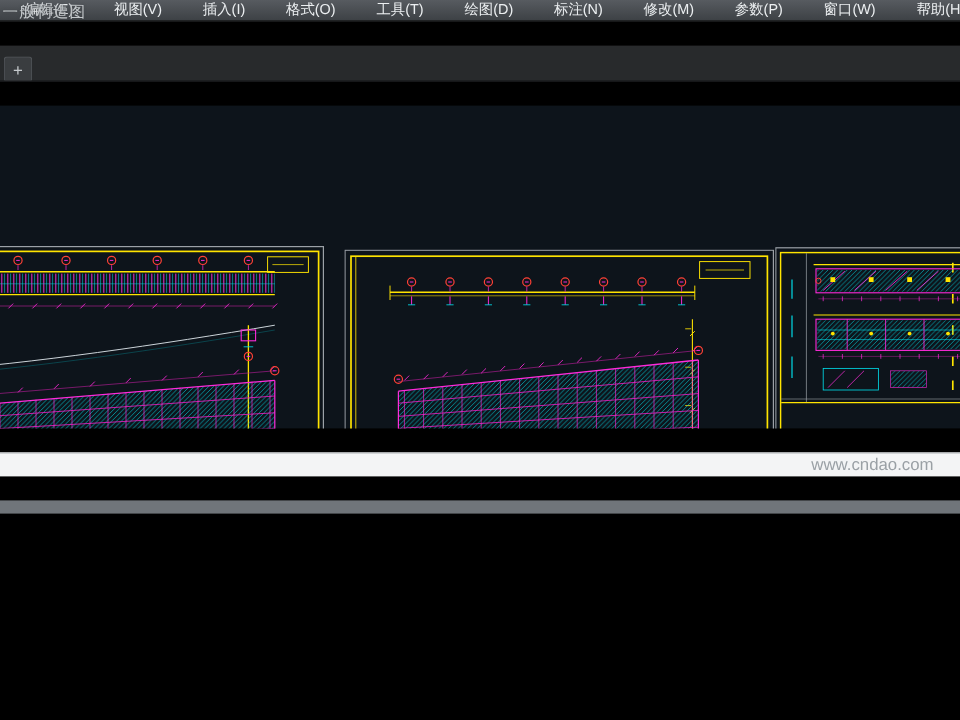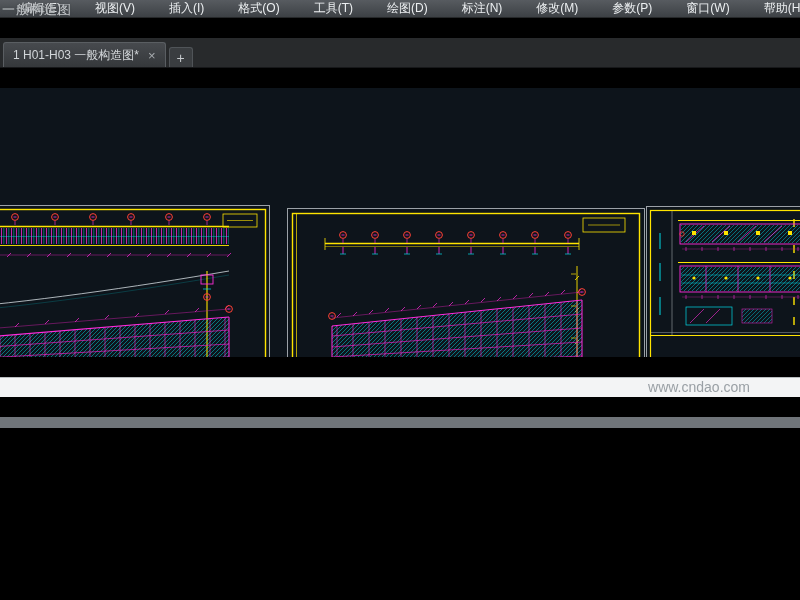--- a/index.html
+++ b/index.html
@@ -58,21 +58,21 @@
   }
   .drawing{position:absolute;}
   .drawing svg{display:block;}
 
   
   .cmdstrip{
     height:20px;flex:0 0 20px;background:#f3f4f5;
     border-top:1px solid #b9bdc0;box-sizing:border-box;position:relative;
   }
   .watermark-br{
-    position:absolute;right:50px;top:1px;
+    position:absolute;right:22px;top:1px;
     color:#9aa0a5;font-size:14px;
   }
   .statusbar{height:11px;flex:0 0 11px;background:#70757a;}
 </style>
 </head>
 <body>
 
 <div class="window">
 
   <div class="menubar">
@@ -84,24 +84,20 @@
     <span class="menu-item">绘图(D)</span>
     <span class="menu-item">标注(N)</span>
     <span class="menu-item">修改(M)</span>
     <span class="menu-item">参数(P)</span>
     <span class="menu-item">窗口(W)</span>
     <span class="menu-item">帮助(H)</span>
     <span class="watermark-tl">一般构造图</span>
   </div>
 
   <div class="tabbar">
-    <div class="tab">
-      <span>1 H01-H03  一般构造图*</span>
-      <span class="tab-close">×</span>
-    </div>
     <div class="newtab">
       <span>+</span>
     </div>
   </div>
 
   <div class="canvas">
 
     <svg width="0" height="0" style="position:absolute">
       <defs>
         <pattern id="hc" width="4" height="4" patternUnits="userSpaceOnUse">

